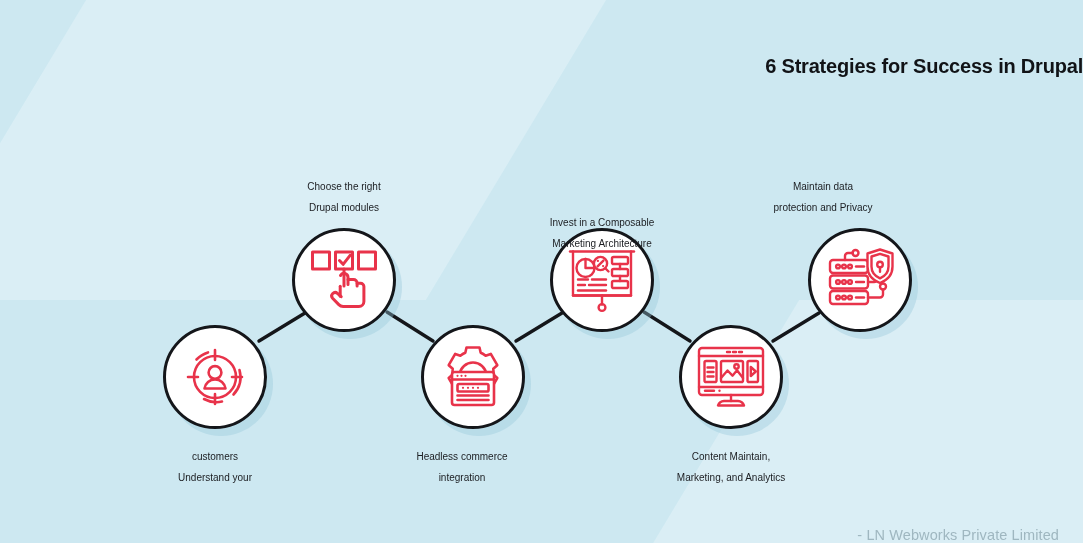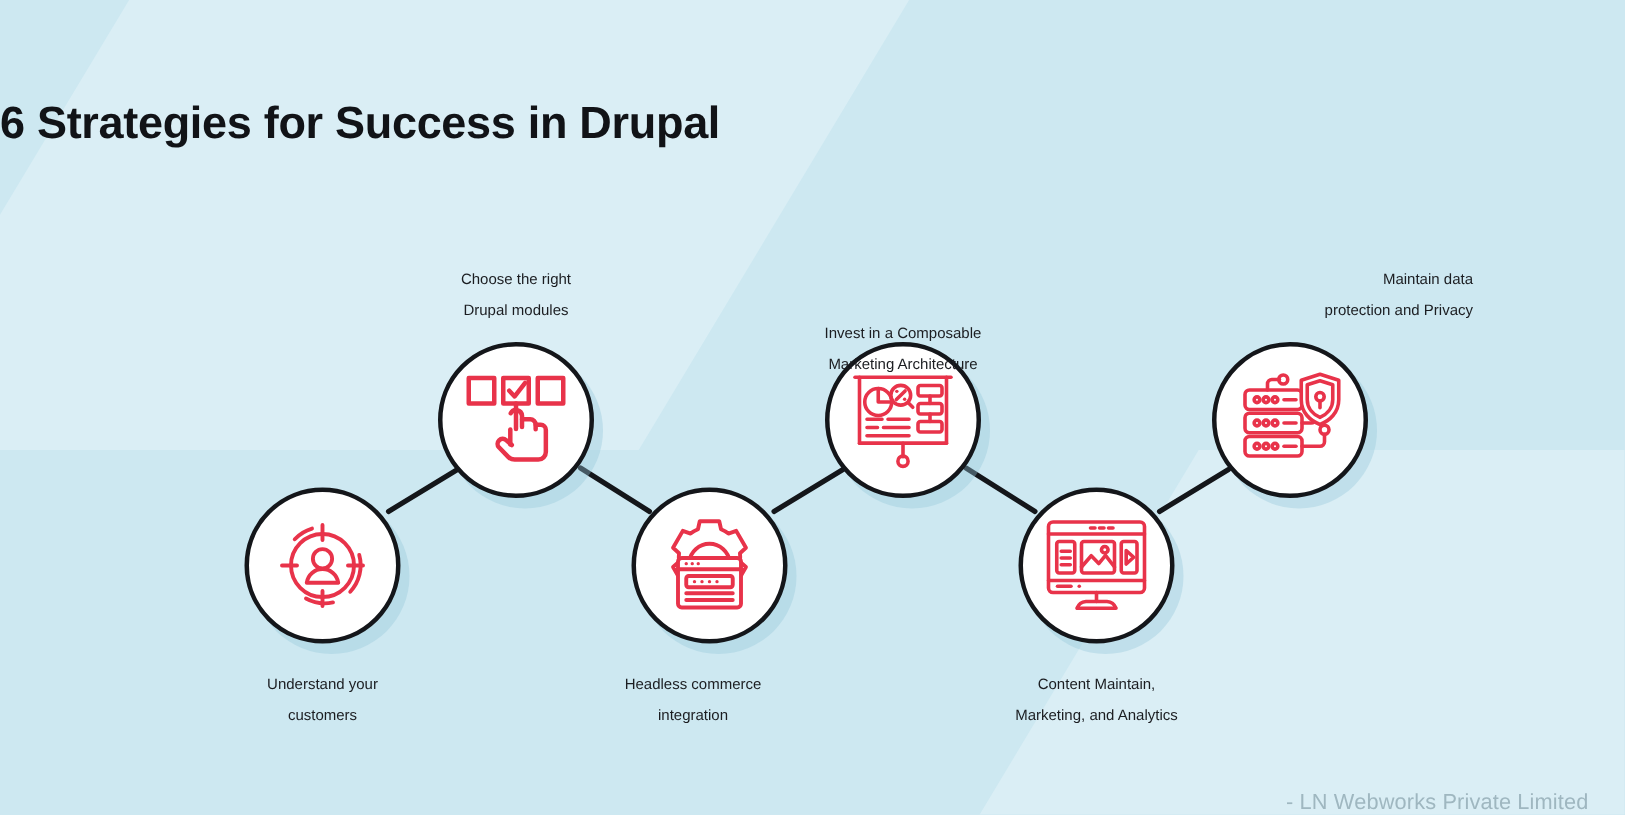--- a/index.html
+++ b/index.html
@@ -36,25 +36,25 @@
   .bg-band-bottom {
     top: 300px;
     left: 700px;
     width: 470px;
     height: 330px;
     transform: skewX(-31deg);
   }
 
   .title {
     position: absolute;
-    top: 59px;
+    top: 42px;
     left: 0;
     width: 1083px;
-    text-align: left;
-    font-size: 30px;
+    text-align: right;
+    font-size: 20px;
     line-height: 48px;
     font-weight: 700;
     color: #111317;
     letter-spacing: -0.2px;
   }
 
   
   .connectors {
     position: absolute;
     left: 0;
@@ -126,22 +126,22 @@
         <path d="M33 6 v10 M33 50 v10 M6 33 h10 M50 33 h10"></path>
         <path d="M14.5 15.5 A26 26 0 0 1 26 8.4"></path>
         <path d="M57.5 26 A26 26 0 0 1 51.5 50.5"></path>
         <path d="M40 57.6 A26 26 0 0 1 22 55"></path>
         <circle cx="33" cy="28.5" r="6.4"></circle>
         <path d="M22.5 44.5 a10.6 10.6 0 0 1 21 0 z"></path>
       </g>
     </svg>
   </div>
   <div class="node-label" style="left:100px; top:447px;">
+    <div>customers</div>
     <div>Understand your</div>
-    <div>customers</div>
   </div>
 
   <div class="node" style="left:292px; top:228px;">
     <svg width="68" height="62" viewBox="0 0 68 62">
       <g fill="none" stroke="#e8334a" stroke-width="3" stroke-linecap="round" stroke-linejoin="round">
         <rect x="2.5" y="3" width="17" height="17"></rect>
         <rect x="25.5" y="3" width="17" height="17"></rect>
         <rect x="48.5" y="3" width="17" height="17"></rect>
         <path d="M29.5 11.5 l3.6 3.8 l7-9"></path>
         <path d="M34 20 v17"></path>
@@ -259,20 +259,20 @@
         <path d="M43 49.5 h12 a3 3 0 0 0 3 -3 v-5"></path>
         <circle cx="58" cy="38.5" r="3"></circle>
         <path d="M43 34 h6 a3 3 0 0 0 3 -3 v-2"></path>
         <path d="M42.5 5.5 l12.5 -4 l12.5 4 v13 c0 8.5 -6 14 -12.5 16.5 c-6.5 -2.5 -12.5 -8 -12.5 -16.5 z" fill="#ffffff"></path>
         <path d="M46.5 8.5 l8.5 -2.7 l8.5 2.7 v10 c0 6 -4.3 10 -8.5 11.8 c-4.2 -1.8 -8.5 -5.8 -8.5 -11.8 z"></path>
         <circle cx="55" cy="16.5" r="2.8"></circle>
         <path d="M55 19.3 v4.5"></path>
       </g>
     </svg>
   </div>
-  <div class="node-label" style="left:752px; top:177px;text-align:right;">
+  <div class="node-label" style="left:708px; top:177px;">
     <div>Maintain data</div>
     <div>protection and Privacy</div>
   </div>
 
   <div class="credit">- LN Webworks Private Limited</div>
 
 </div>
 
 </body></html>

